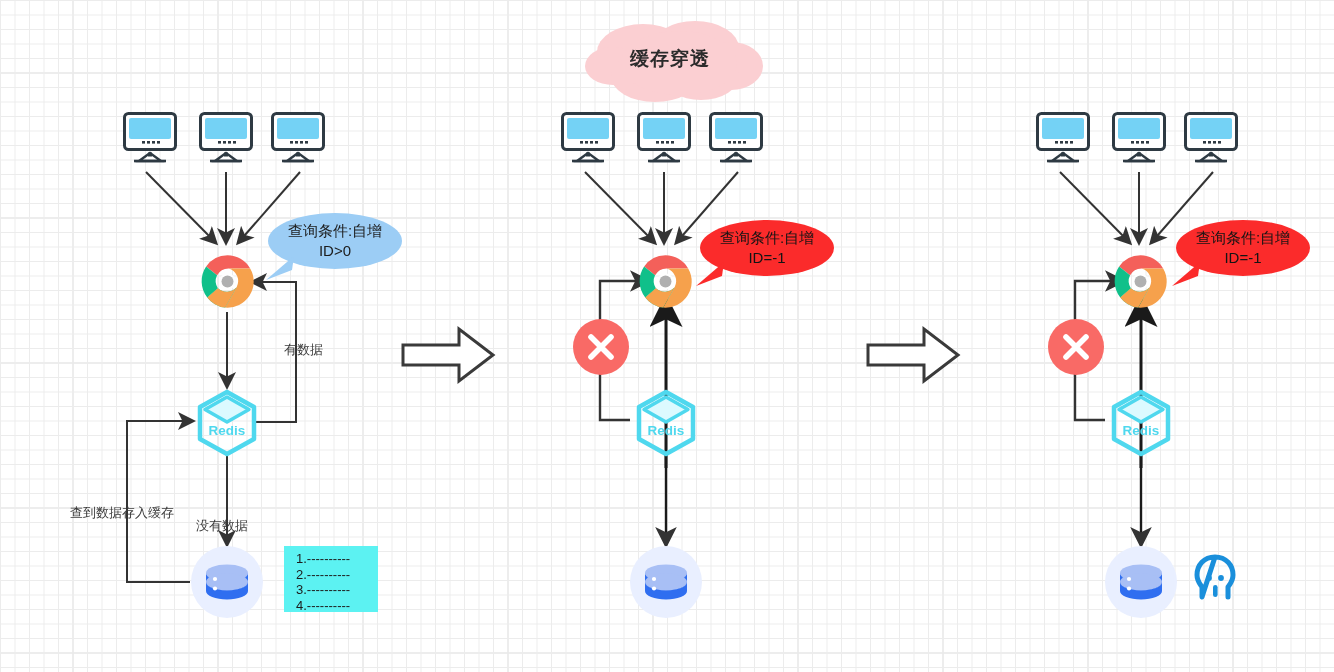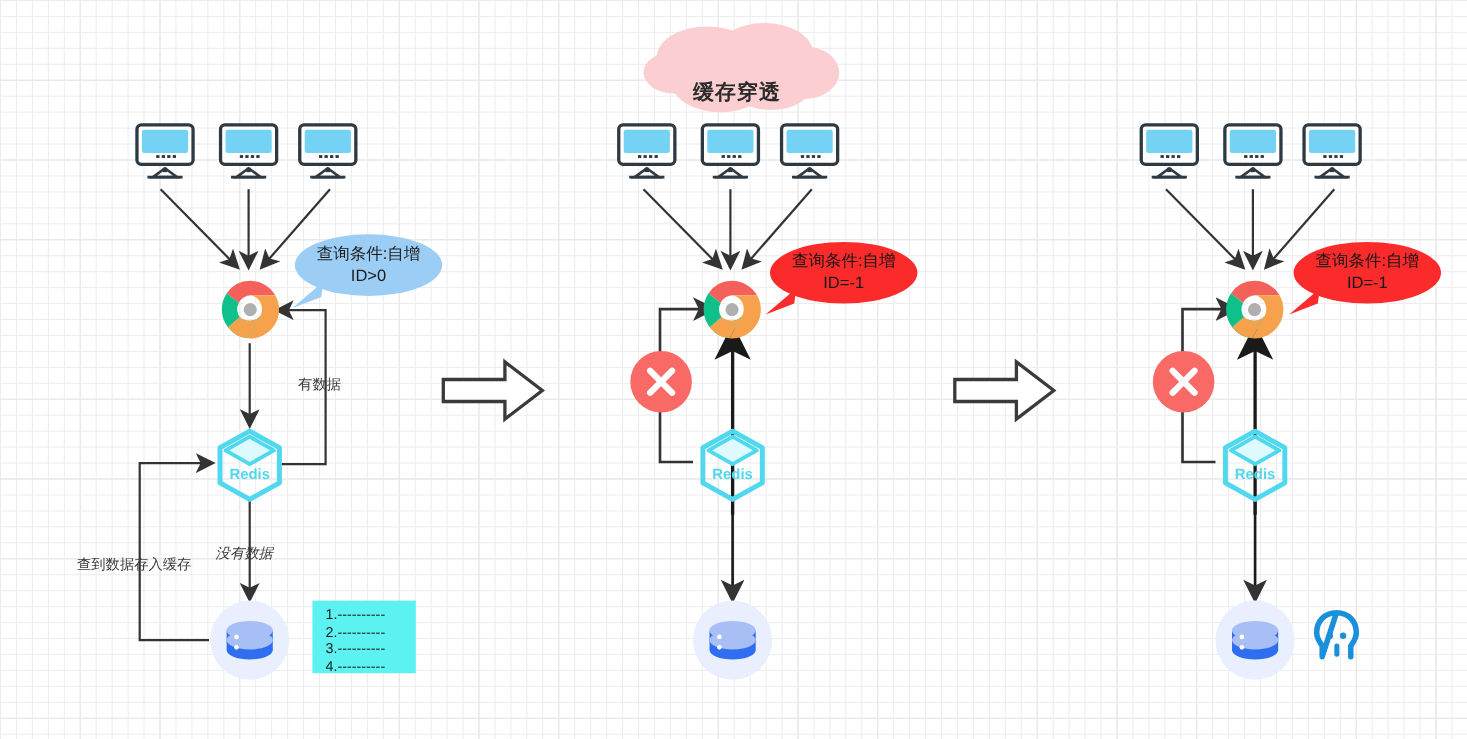--- a/index.html
+++ b/index.html
@@ -149,21 +149,21 @@
         <ellipse cx="60" cy="34" rx="46" ry="28"></ellipse>
         <ellipse cx="112" cy="30" rx="44" ry="27"></ellipse>
         <ellipse cx="148" cy="48" rx="32" ry="24"></ellipse>
         <ellipse cx="30" cy="48" rx="28" ry="19"></ellipse>
         <ellipse cx="72" cy="58" rx="44" ry="26"></ellipse>
         <ellipse cx="118" cy="58" rx="38" ry="24"></ellipse>
         <ellipse cx="96" cy="45" rx="58" ry="32"></ellipse>
       </g>
     </svg>
   </div>
-  <div class="cloud-text" style="left:630px;top:46px;margin-top:25px;">缓存穿透</div>
+  <div class="cloud-text" style="left:630px;top:46px;">缓存穿透</div>
 
   <div class="abs monitor" style="left:123px;top:112px;">
     <svg width="54" height="50" viewBox="0 0 54 50">
       <rect x="1.5" y="1.5" width="51" height="36" rx="4" fill="#ffffff" stroke="#2e3a43" stroke-width="3"></rect>
       <rect x="6" y="6" width="42" height="21" rx="2" fill="#74d2f5"></rect>
       <g fill="#2e3a43">
         <rect x="19" y="29" width="3" height="2.6"></rect>
           <rect x="24" y="29" width="3" height="2.6"></rect>
         <rect x="29" y="29" width="3" height="2.6"></rect>
           <rect x="34" y="29" width="3" height="2.6"></rect>
@@ -236,23 +236,23 @@
     <svg width="72" height="72" viewBox="0 0 72 72">
       <ellipse cx="36" cy="27" rx="21" ry="8.5" fill="#a8bff5"></ellipse>
       <path d="M15 27 v9 a21 8.5 0 0 0 42 0 v-9 a21 8.5 0 0 1 -42 0 Z" fill="#2f6ef0"></path>
       <ellipse cx="36" cy="36" rx="21" ry="8.5" fill="#a8bff5"></ellipse>
       <path d="M15 36 v9 a21 8.5 0 0 0 42 0 v-9 a21 8.5 0 0 1 -42 0 Z" fill="#2f6ef0"></path>
       <circle cx="24" cy="33" r="2.1" fill="#ffffff"></circle>
       <circle cx="24" cy="42.5" r="2.1" fill="#ffffff"></circle>
     </svg>
   </div>
 
-  <div class="lbl" style="left:271px;top:342px;">有数据</div>
+  <div class="lbl" style="left:284px;top:342px;">有数据</div>
   <div class="lbl" style="left:70px;top:505px;">查到数据存入缓存</div>
-  <div class="lbl" style="left:196px;top:495px;font-style:italic;">没有数据</div>
+  <div class="lbl" style="left:196px;top:518px;">没有数据</div>
 
   <div class="note" style="left:284px;top:546px;width:94px;height:66px;">
     <div class="row">1.----------</div>
     <div class="row">2.----------</div>
     <div class="row">3.----------</div>
     <div class="row">4.----------</div>
   </div>
 
   <div class="abs" style="left:401px;top:325px;">
     <svg width="94" height="60" viewBox="0 0 94 60">

